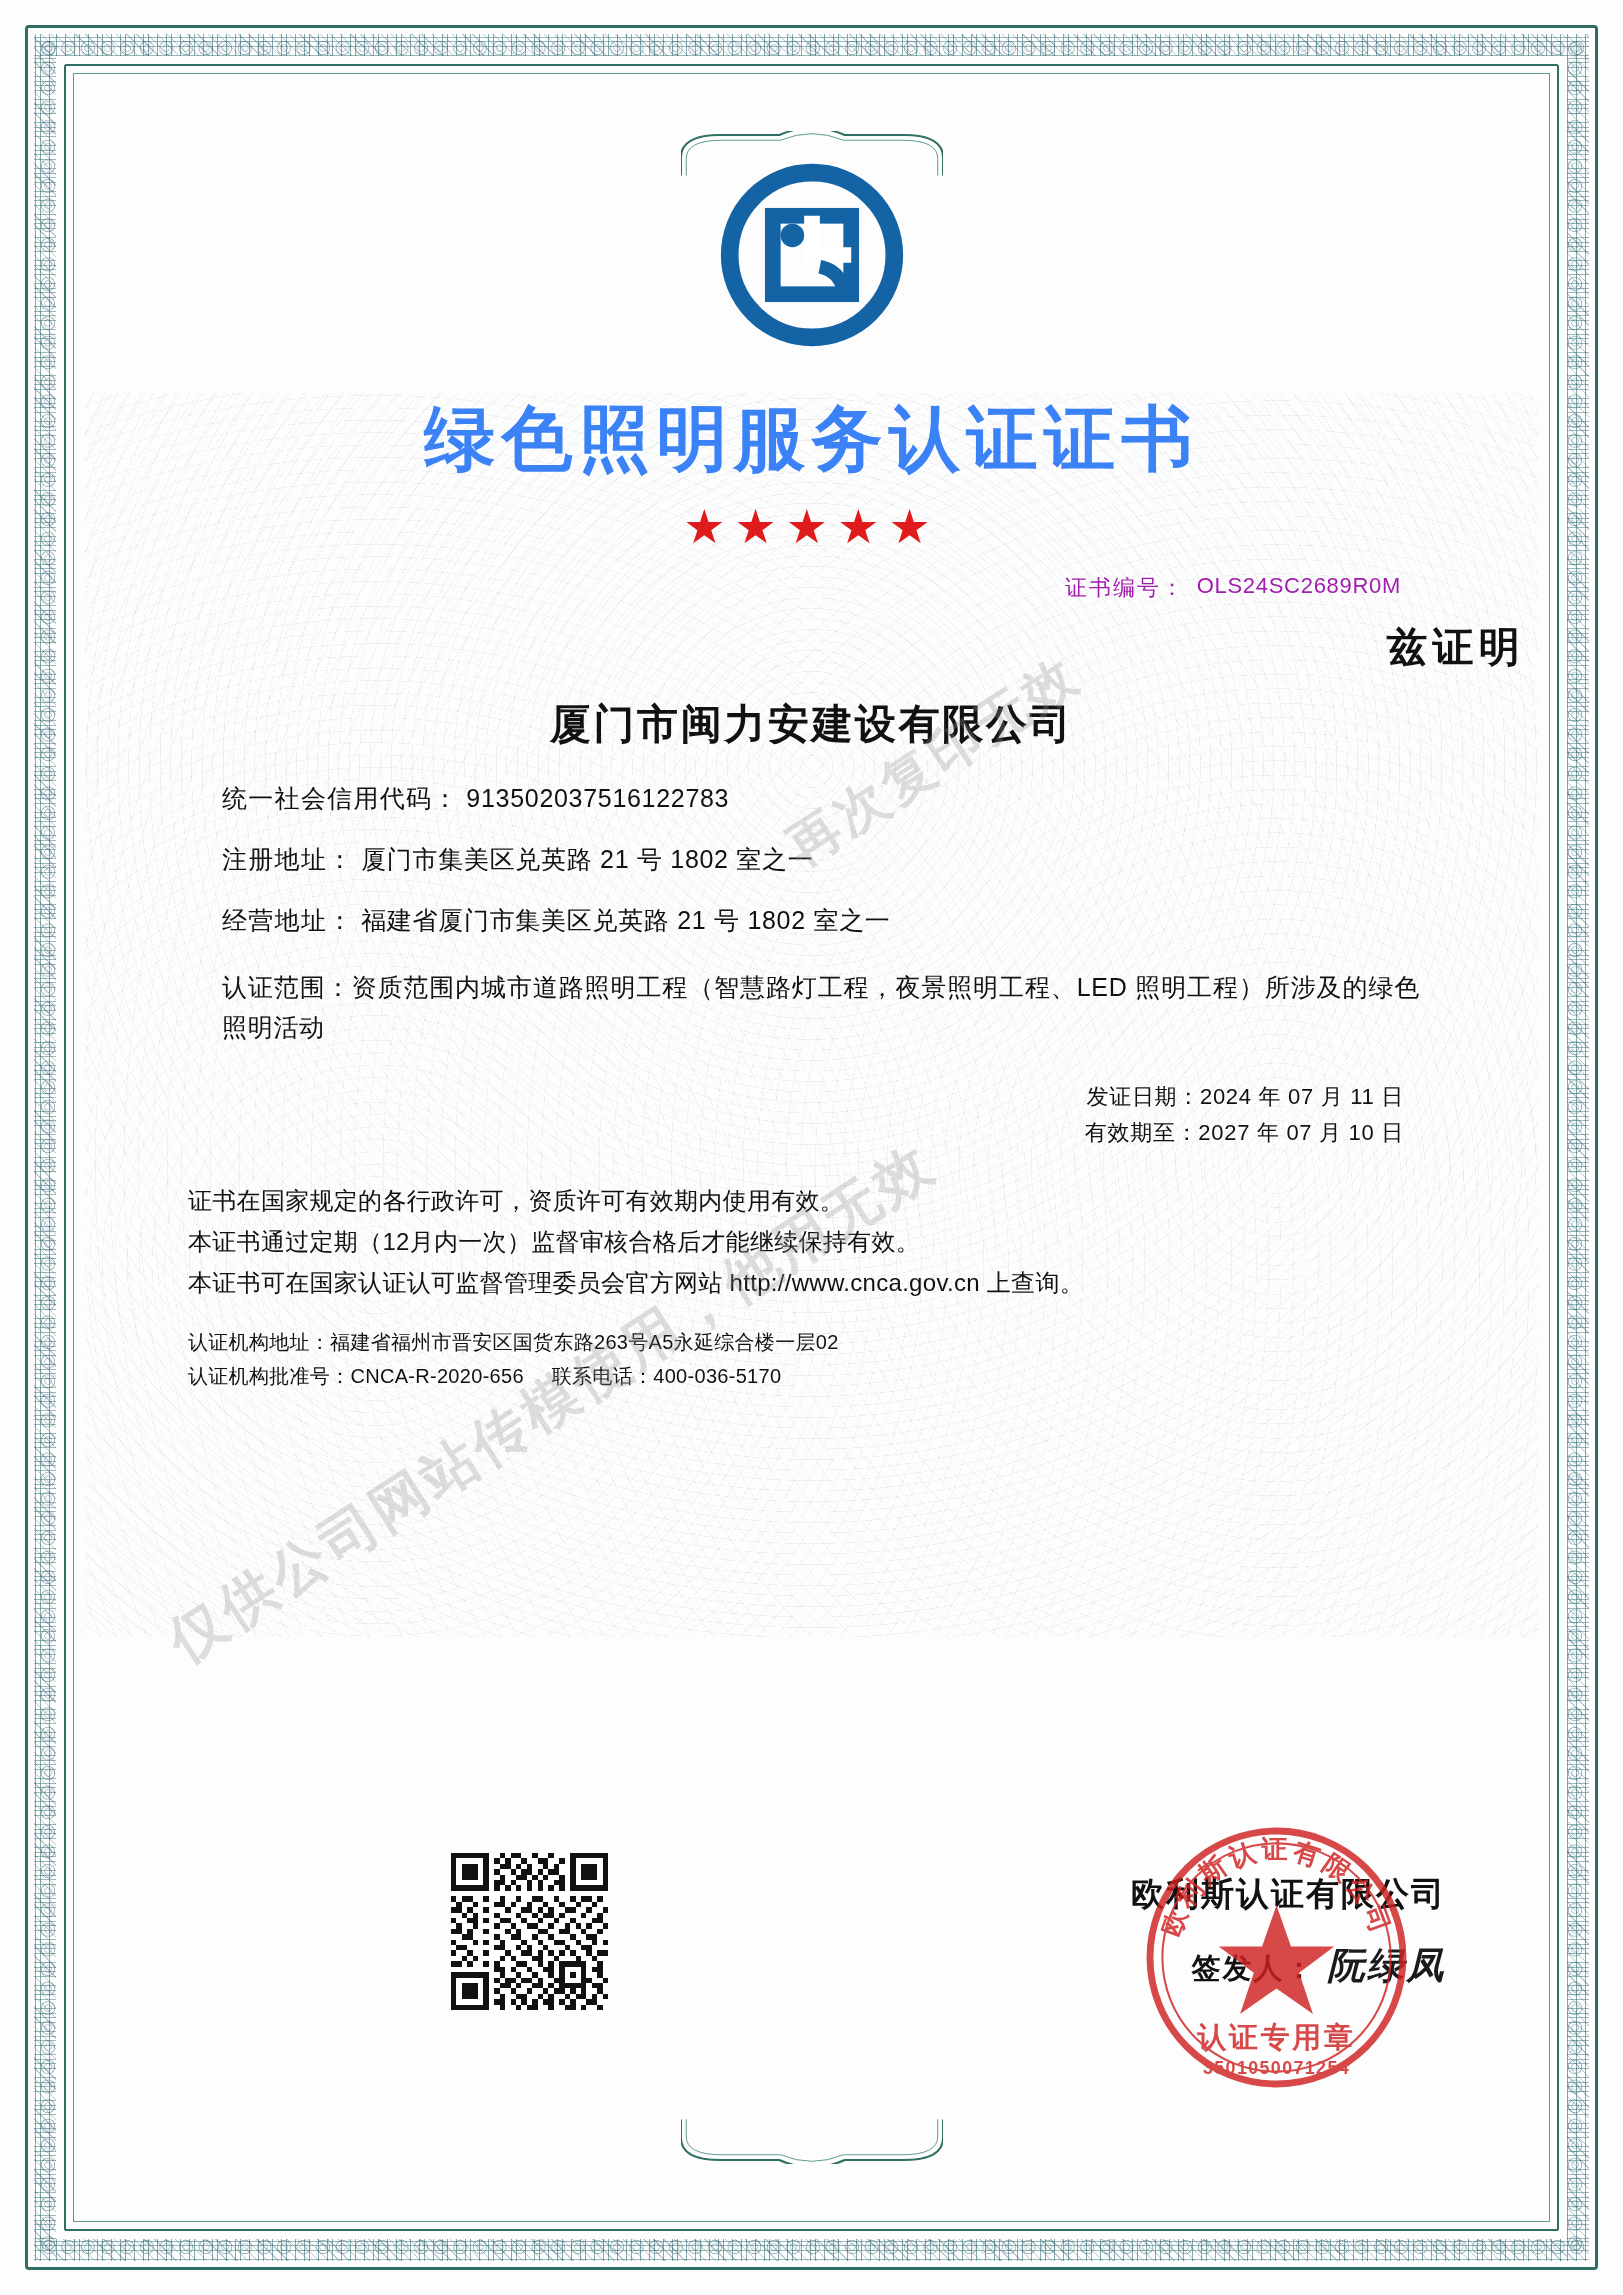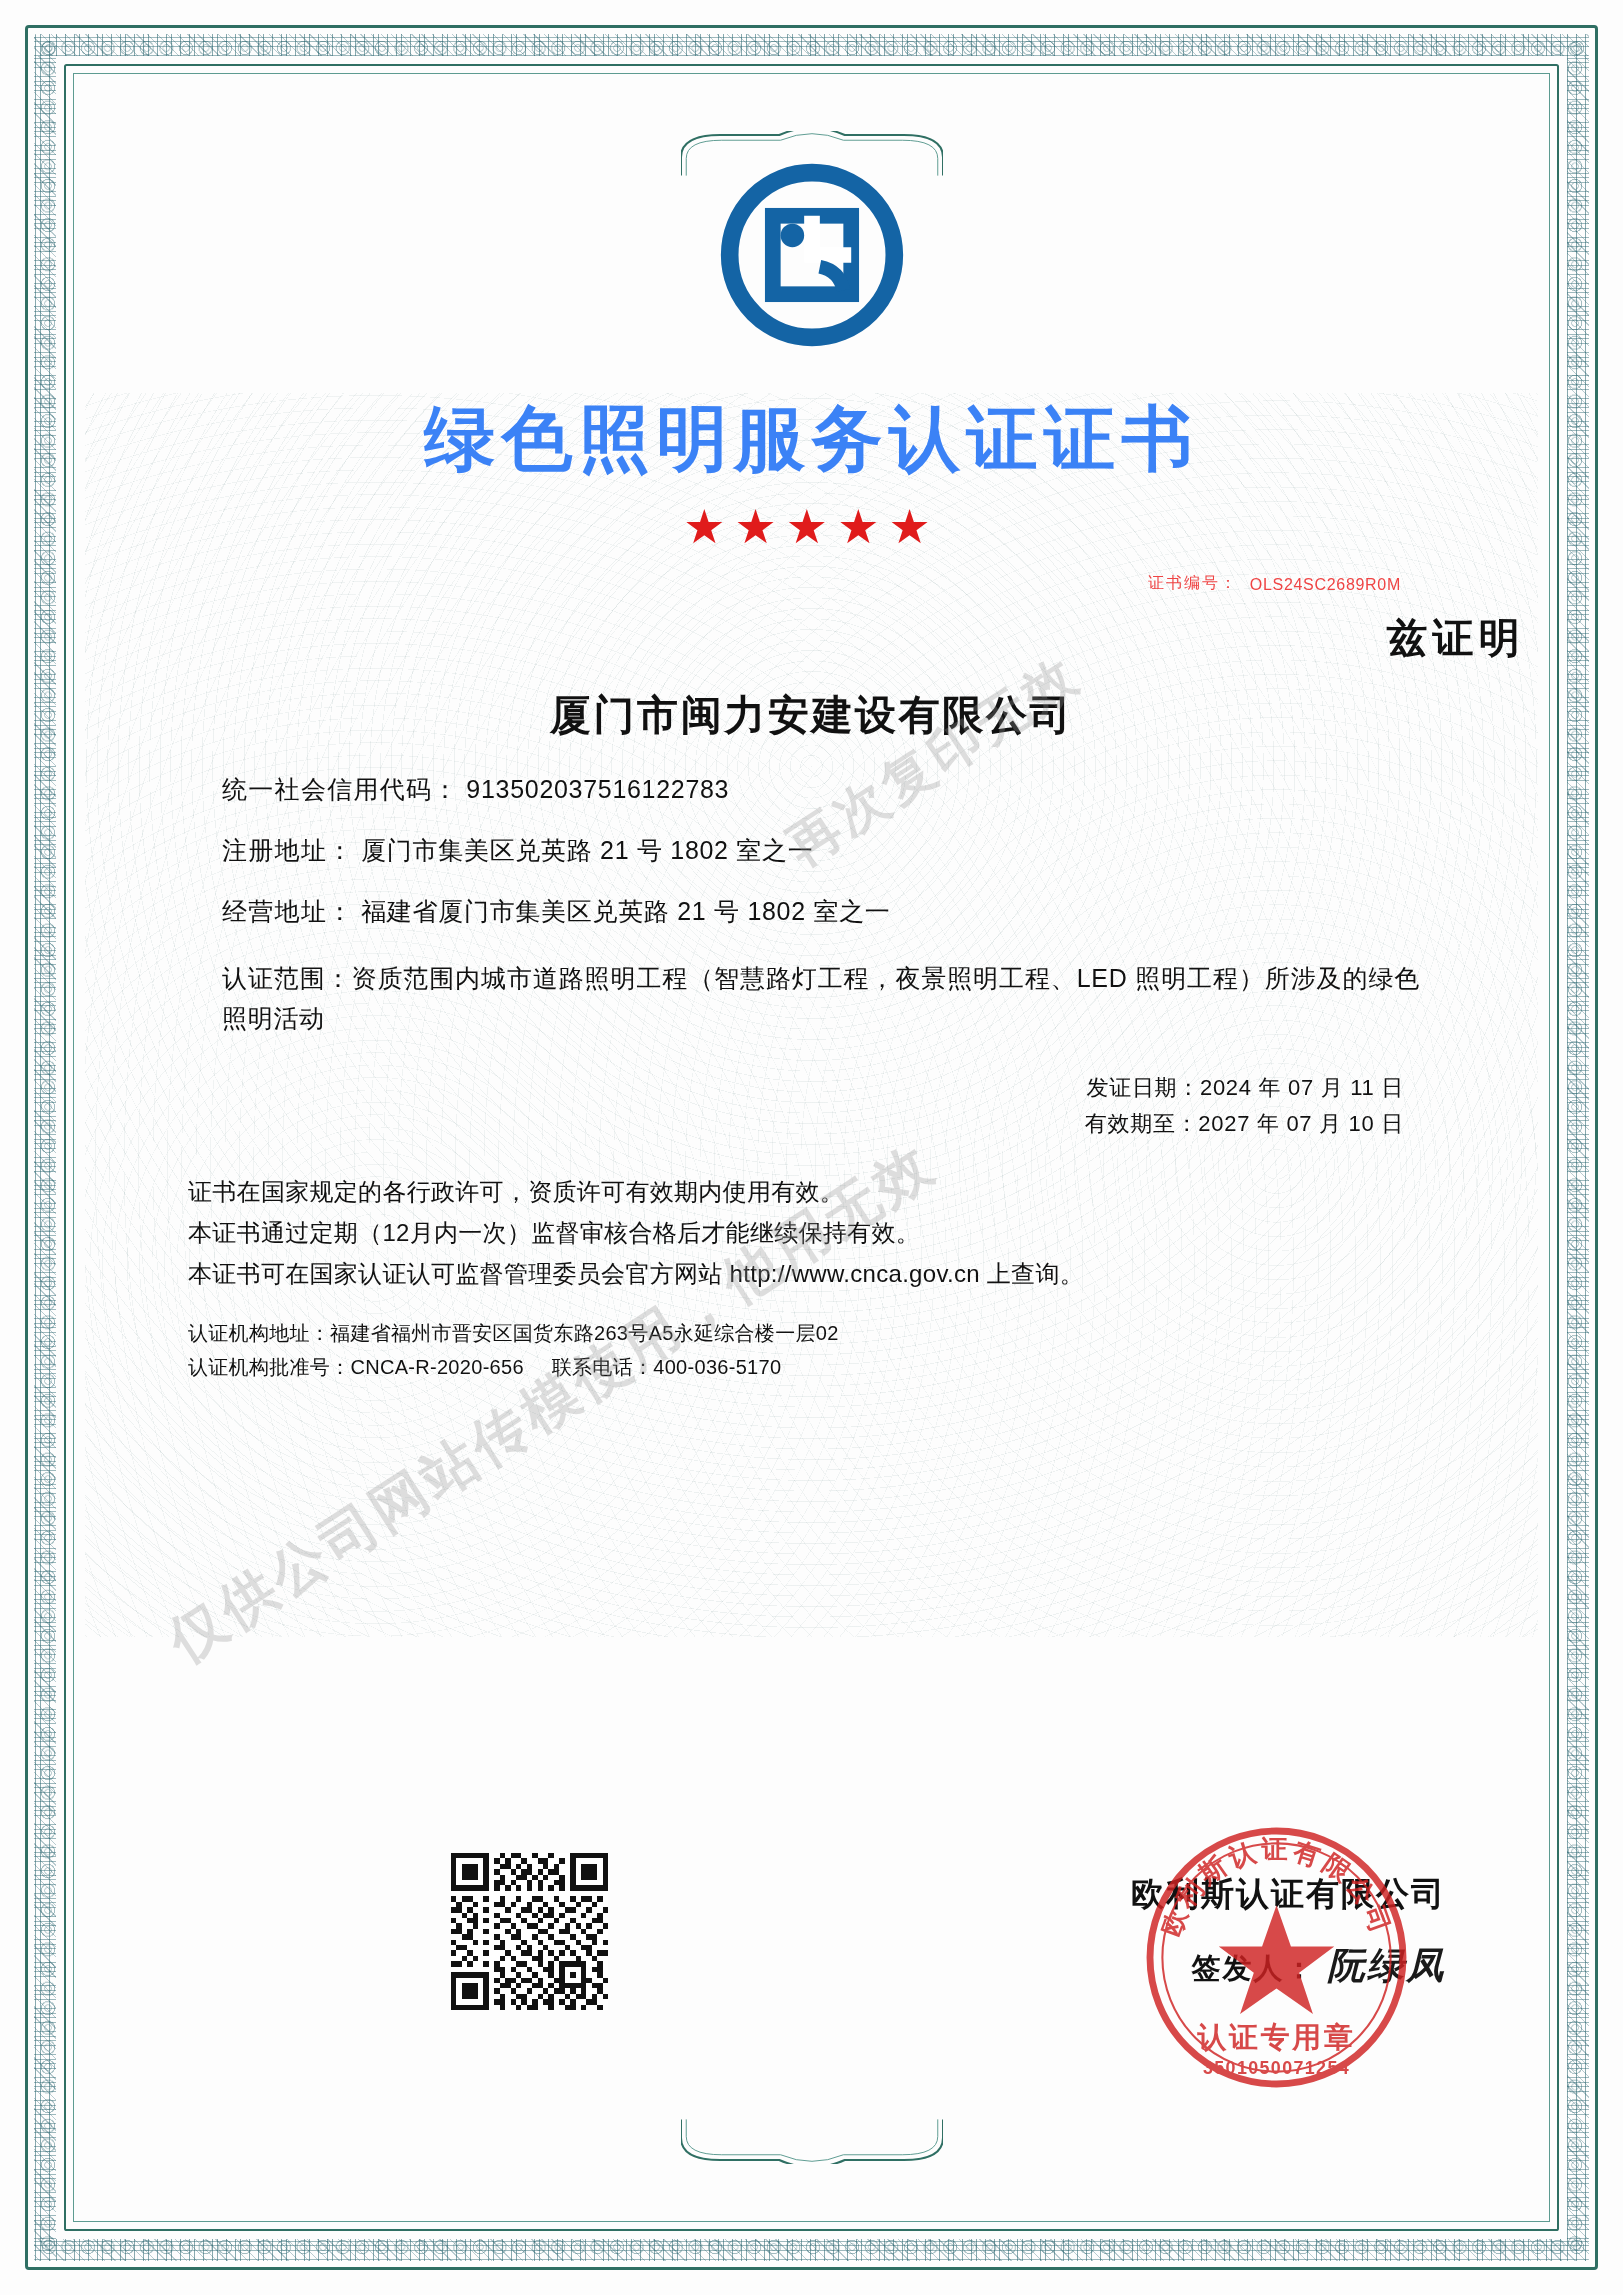--- a/index.html
+++ b/index.html
@@ -172,24 +172,24 @@
     color: #e01b1b;
     font-size: 47px;
     letter-spacing: 9.2px;
     line-height: 1;
   }
 
   .cert-number-row {
     margin-top: 23.6px;
     display: flex;
     justify-content: flex-end;
-    align-items: flex-end;
+    align-items: flex-start;
     padding-right: 124px;
-    font-size: 16px;
-    color: #ef4444;
+    font-size: 22px;
+    color: #a21caf;
   }
   .cert-number-row .label { letter-spacing: 2px; }
   .cert-number-row .value { margin-left: 11.8px; letter-spacing: 0.7px; }
 
   .hereby {
     margin-top: 17px;
     text-align: right;
     font-size: 41px;
     font-weight: 700;
     letter-spacing: 5.2px;

